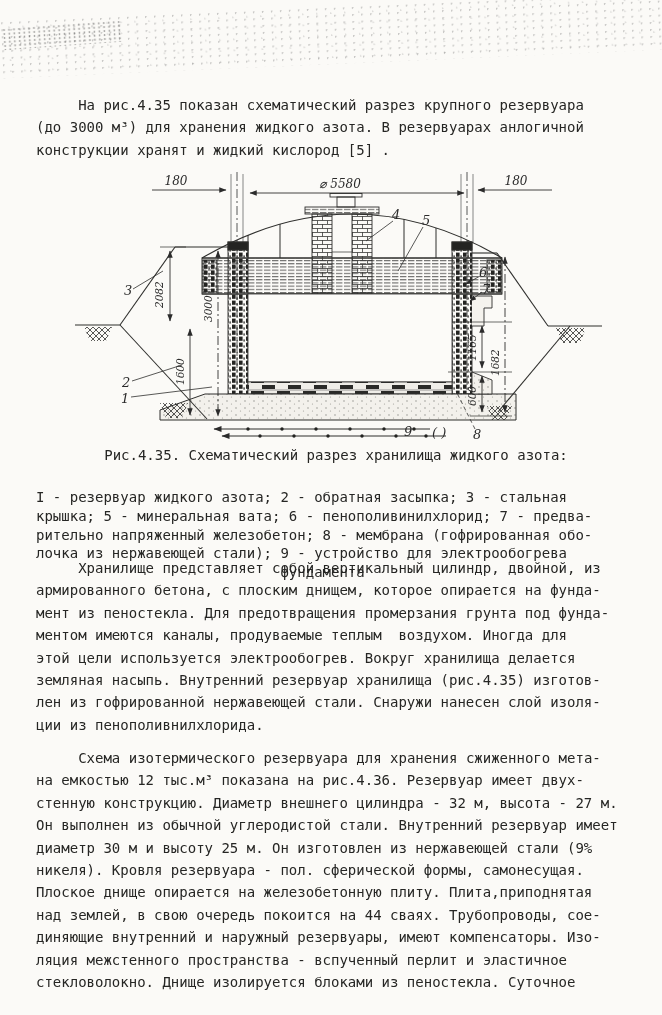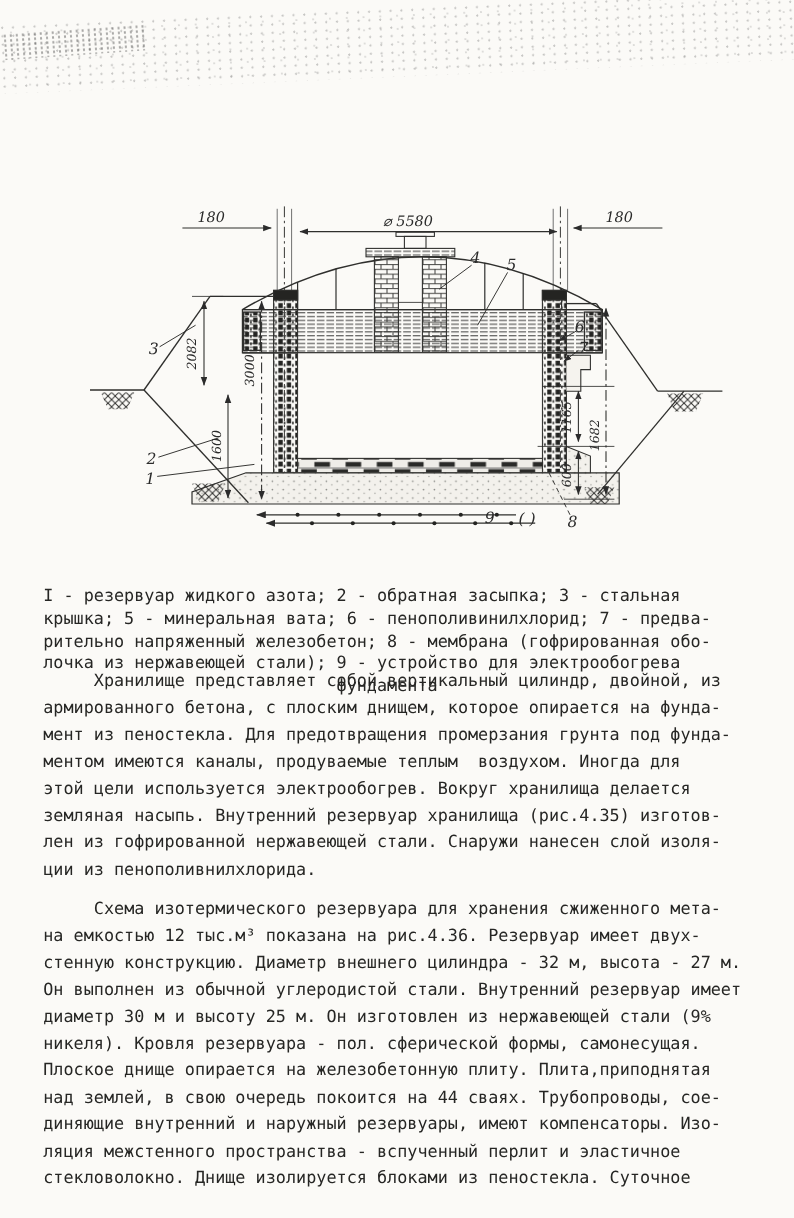--- a/index.html
+++ b/index.html
@@ -40,20 +40,23 @@
   .diagram{position:absolute;left:0;top:0;}
 </style>
 </head>
 <body>
 
 <div class="page">
 
   <div class="noise"></div>
   <div class="noise2"></div>
 
+  <div class="txt p1">     На рис.4.35 показан схематический разрез крупного резервуара
+(до 3000 м³) для хранения жидкого азота. В резервуарах анлогичной
+конструкции хранят и жидкий кислород [5] .</div>
 
   <svg class="diagram" width="662" height="460" viewBox="0 0 662 460" xmlns="http://www.w3.org/2000/svg">
     <defs>
       <marker id="arr" orient="auto-start-reverse" markerWidth="9" markerHeight="8" refX="7.5" refY="3">
         <path d="M0,0 L8,3 L0,6 Z" fill="#2b2b2b"></path>
       </marker>
       <pattern id="hatchH" width="8" height="3.2" patternUnits="userSpaceOnUse">
         <line x1="0" y1="1.4" x2="6.4" y2="1.4" stroke="#4a4a48" stroke-width="0.9"></line>
       </pattern>
       <pattern id="brick" width="10" height="8" patternUnits="userSpaceOnUse">
@@ -230,20 +233,21 @@
     <text x="121" y="403" font-size="13">1</text>
     <text x="392" y="219" font-size="13">4</text>
     <text x="422" y="225" font-size="13">5</text>
     <text x="479" y="277" font-size="13">6</text>
     <text x="482" y="294" font-size="13">7</text>
     <text x="473" y="439" font-size="13">8</text>
     <text x="404" y="436" font-size="13">9</text>
     <text x="432" y="437" font-size="13">( )</text>
   </svg>
 
+  <div class="txt cap-title">Рис.4.35. Схематический разрез хранилища жидкого азота:</div>
   <div class="txt cap-legend">I - резервуар жидкого азота; 2 - обратная засыпка; 3 - стальная
 крышка; 5 - минеральная вата; 6 - пенополивинилхлорид; 7 - предва-
 рительно напряженный железобетон; 8 - мембрана (гофрированная обо-
 лочка из нержавеющей стали); 9 - устройство для электрообогрева
                              фундамента</div>
 
   <div class="txt p2">     Хранилище представляет собой вертикальный цилиндр, двойной, из
 армированного бетона, с плоским днищем, которое опирается на фунда-
 мент из пеностекла. Для предотвращения промерзания грунта под фунда-
 ментом имеются каналы, продуваемые теплым  воздухом. Иногда для

